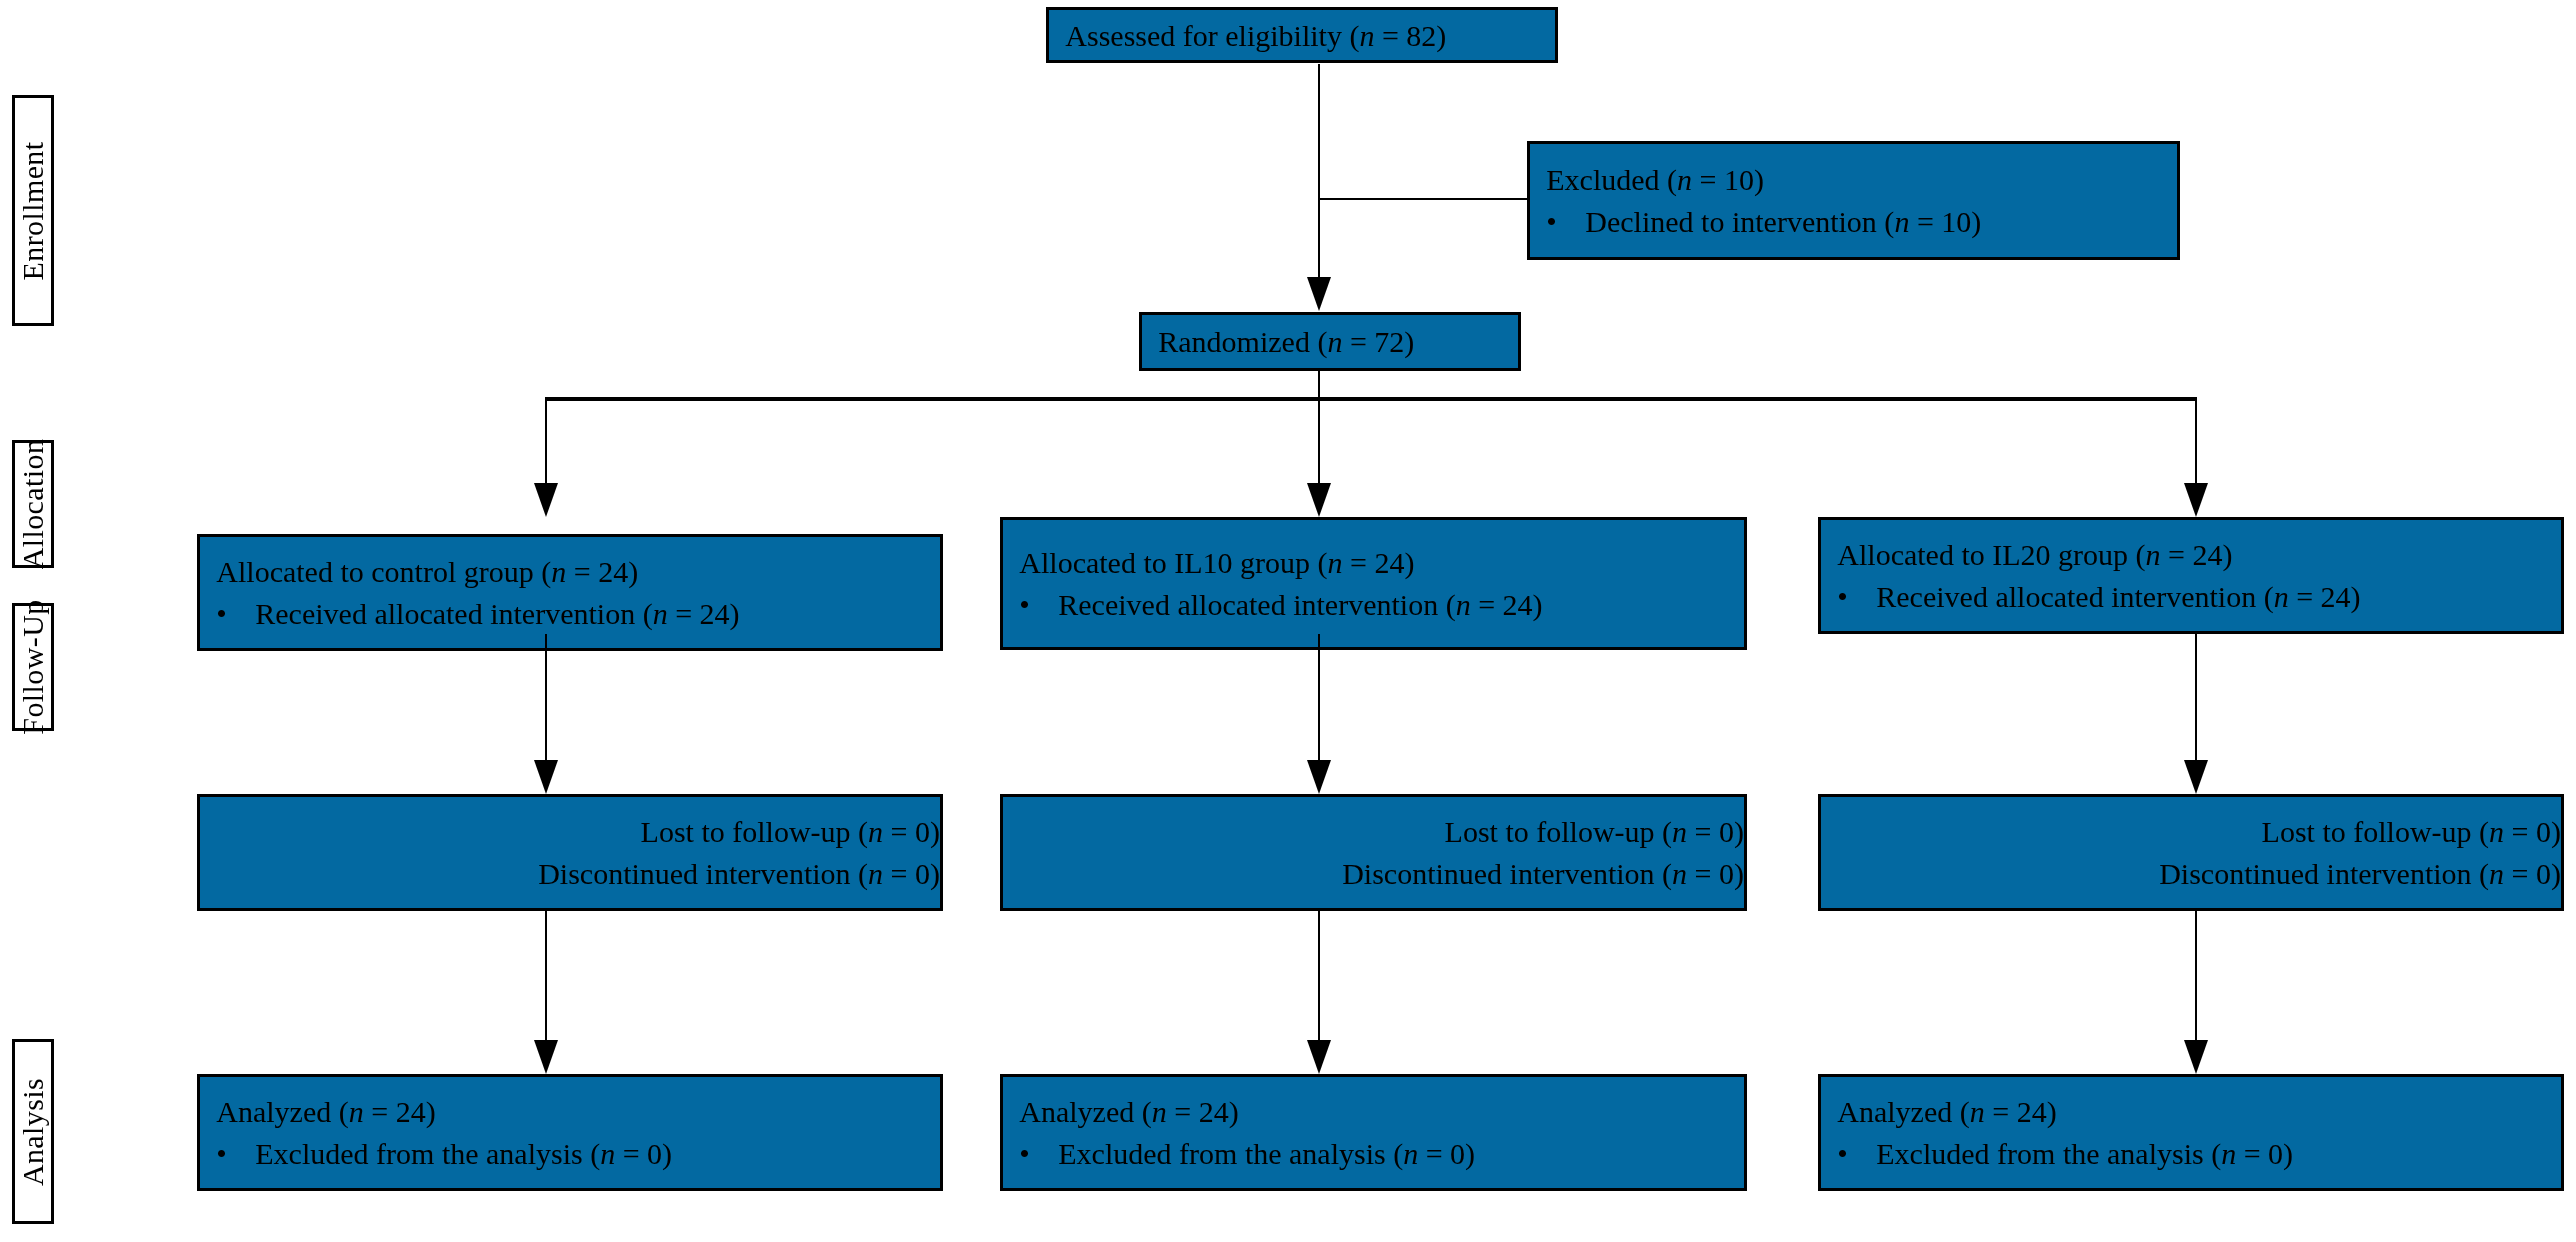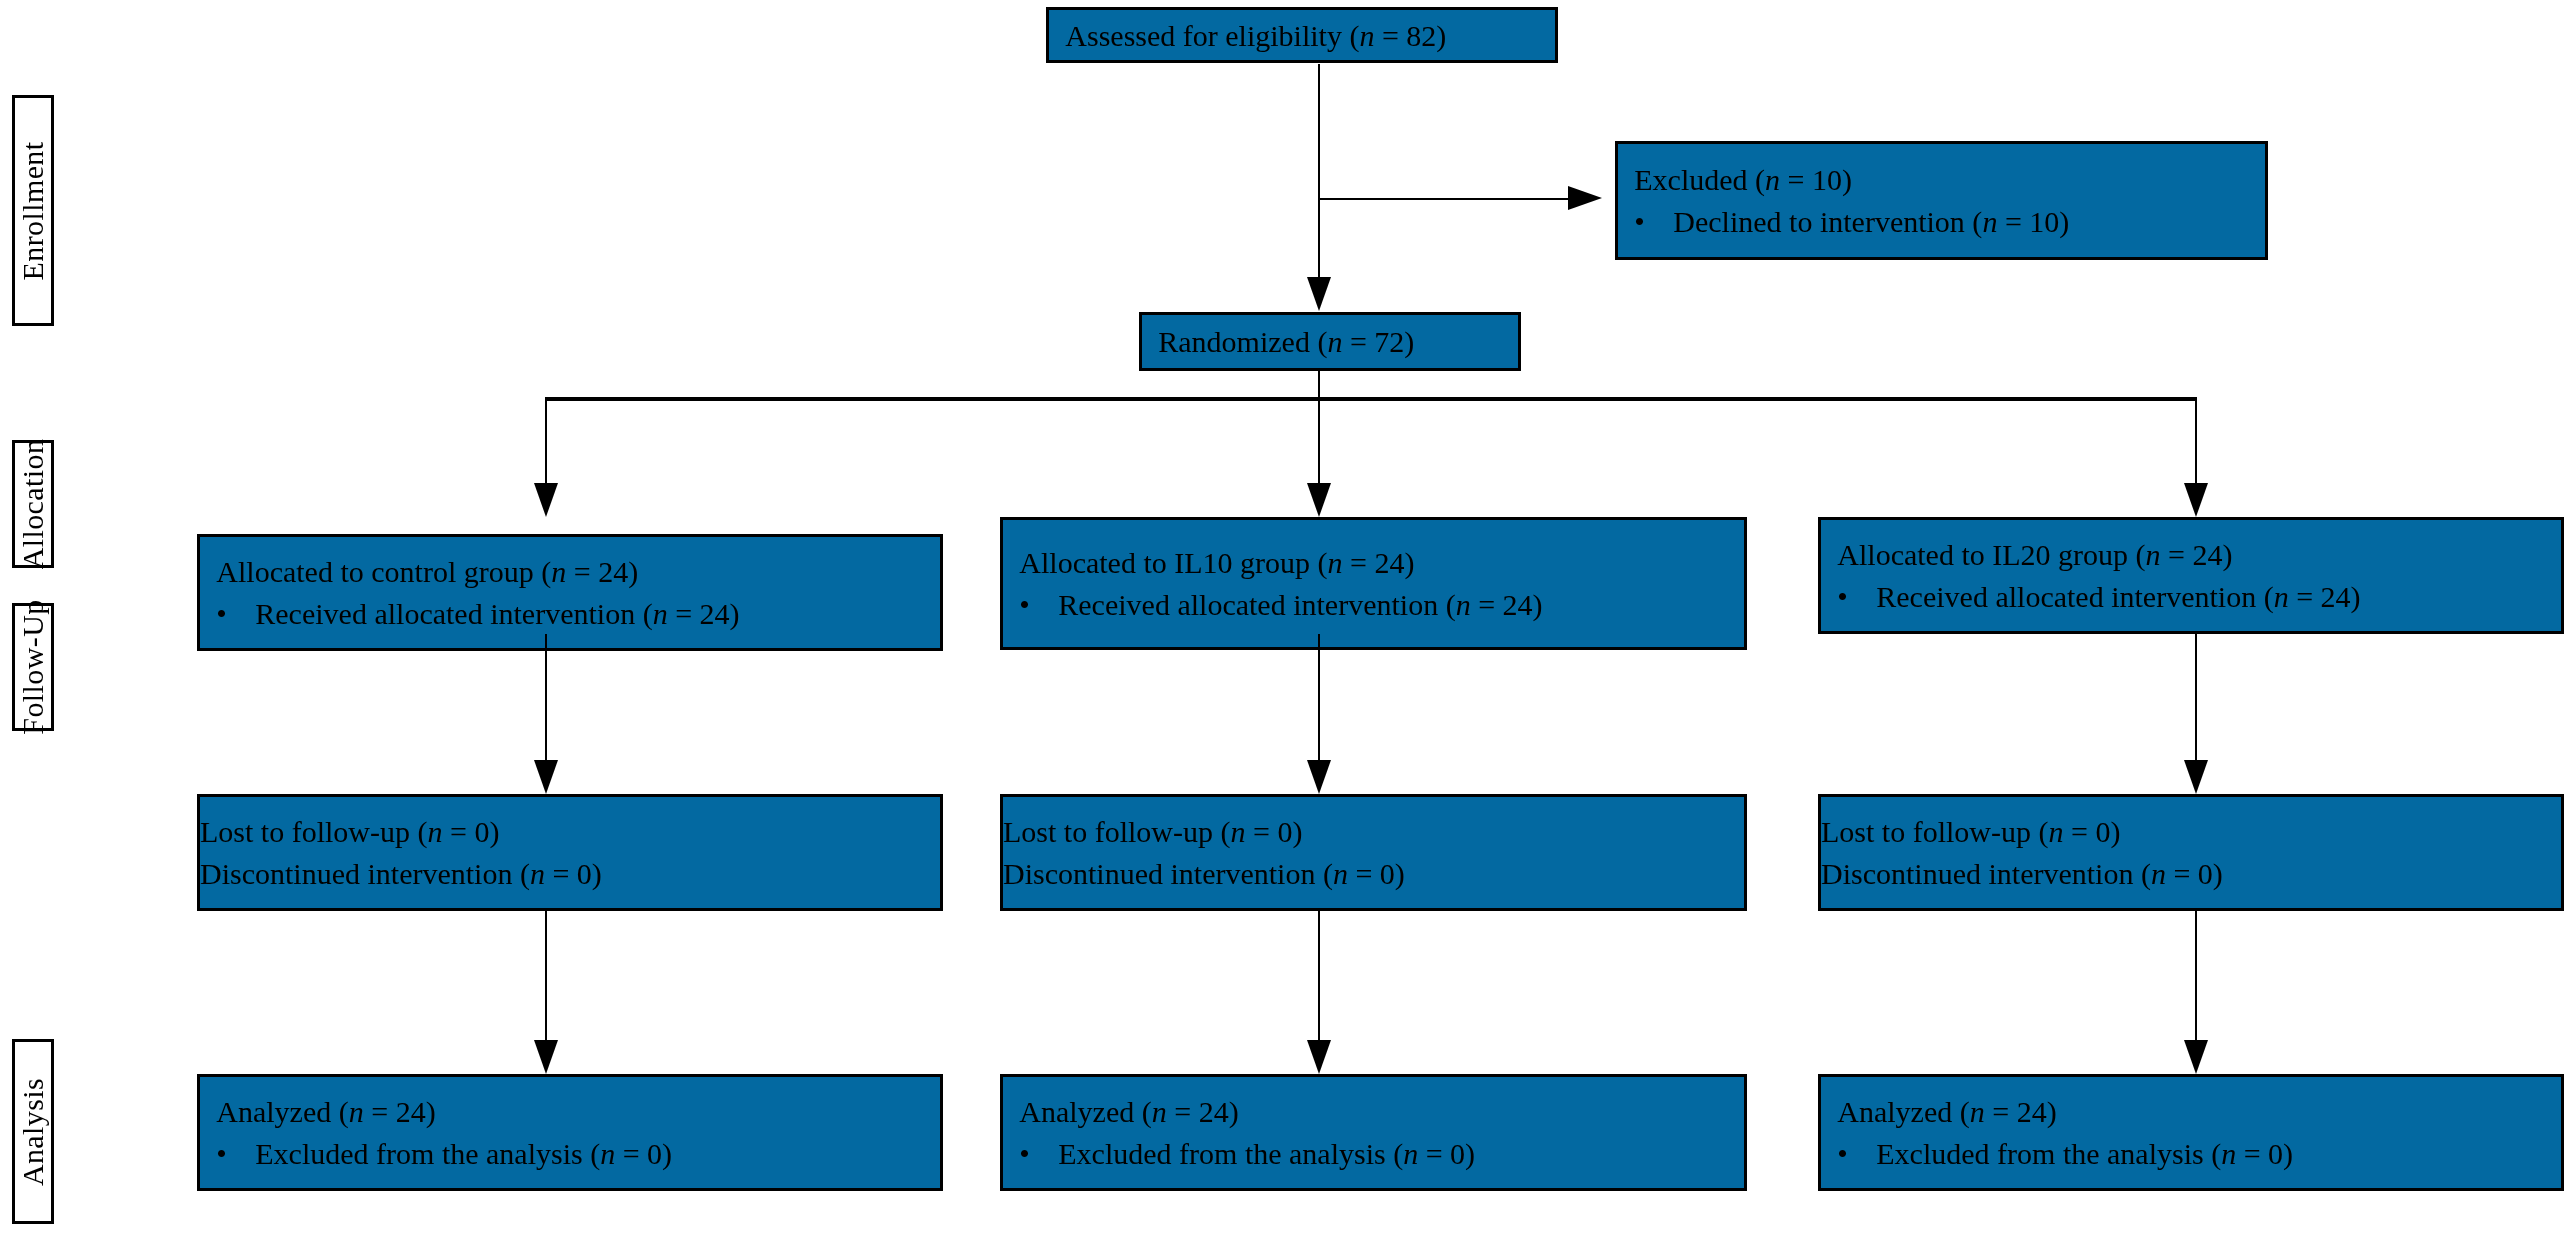--- a/index.html
+++ b/index.html
@@ -44,21 +44,21 @@
     display: flex;
     flex-direction: column;
     justify-content: center;
     font-size: 30px;
     line-height: 1.38;
   }
   .flowbox.pad {
     padding: 0 10.4px 0 16.3px;
   }
   .flowbox.center {
-    align-items: flex-start;
+    align-items: flex-end;
     text-align: center;
   }
   .flowbox .line {
     white-space: nowrap;
   }
   .flowbox .bullet-line {
     display: flex;
     align-items: baseline;
     white-space: nowrap;
   }
@@ -129,21 +129,21 @@
   <div class="flowbox pad" style="left:1046px; top:7.4px; width:512px; height:56px;">
     <div class="line"><span>Assessed for eligibility (</span><span class="ital">n</span><span> = 82)</span></div>
   </div>
 
   <div class="vline" style="left:1318px; top:64px; height:214px;"></div>
   <div class="arrow-down" style="left:1307px; top:277px;"></div>
 
   <div class="hline" style="left:1318px; top:198px; width:250px;"></div>
   <div class="arrow-right" style="left:1568px; top:186px;"></div>
 
-  <div class="flowbox pad" style="left:1615px; top:141px; width:653px; height:119px;">
+  <div class="flowbox pad" style="left:1527px; top:141px; width:653px; height:119px;">
     <div class="line"><span>Excluded (</span><span class="ital">n</span><span> = 10)</span></div>
     <div class="bullet-line">
       <span class="bullet-dot">•</span>
       <span><span>Declined to intervention (</span><span class="ital">n</span><span> = 10)</span></span>
     </div>
   </div>
 
   <div class="flowbox pad" style="left:1139px; top:312px; width:382px; height:59px;">
     <div class="line"><span>Randomized (</span><span class="ital">n</span><span> = 72)</span></div>
   </div>

